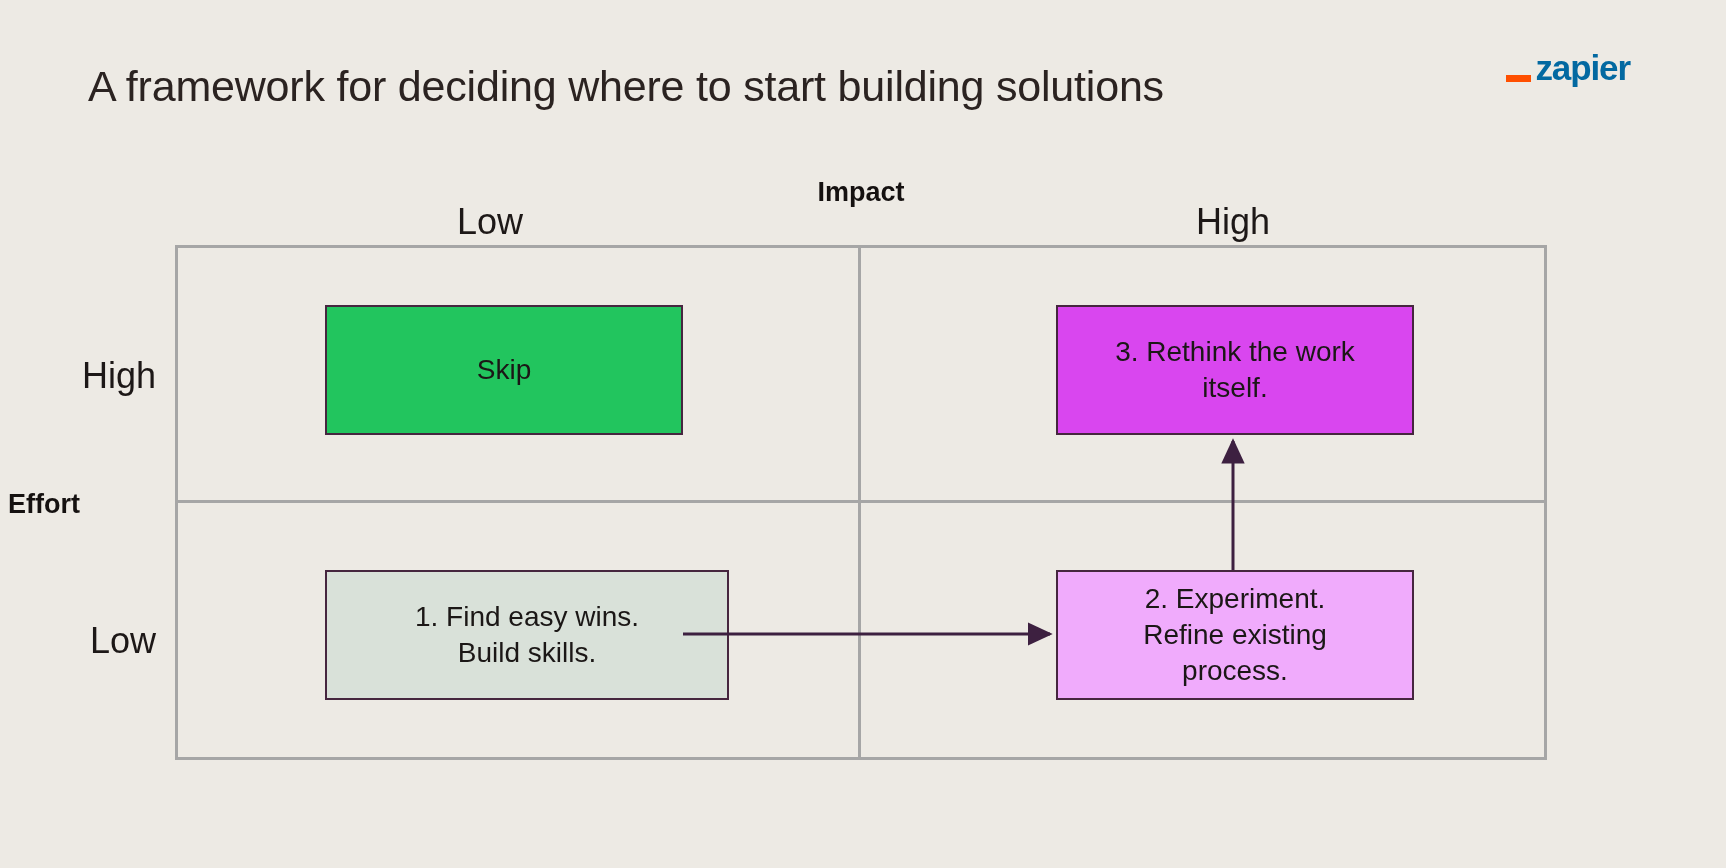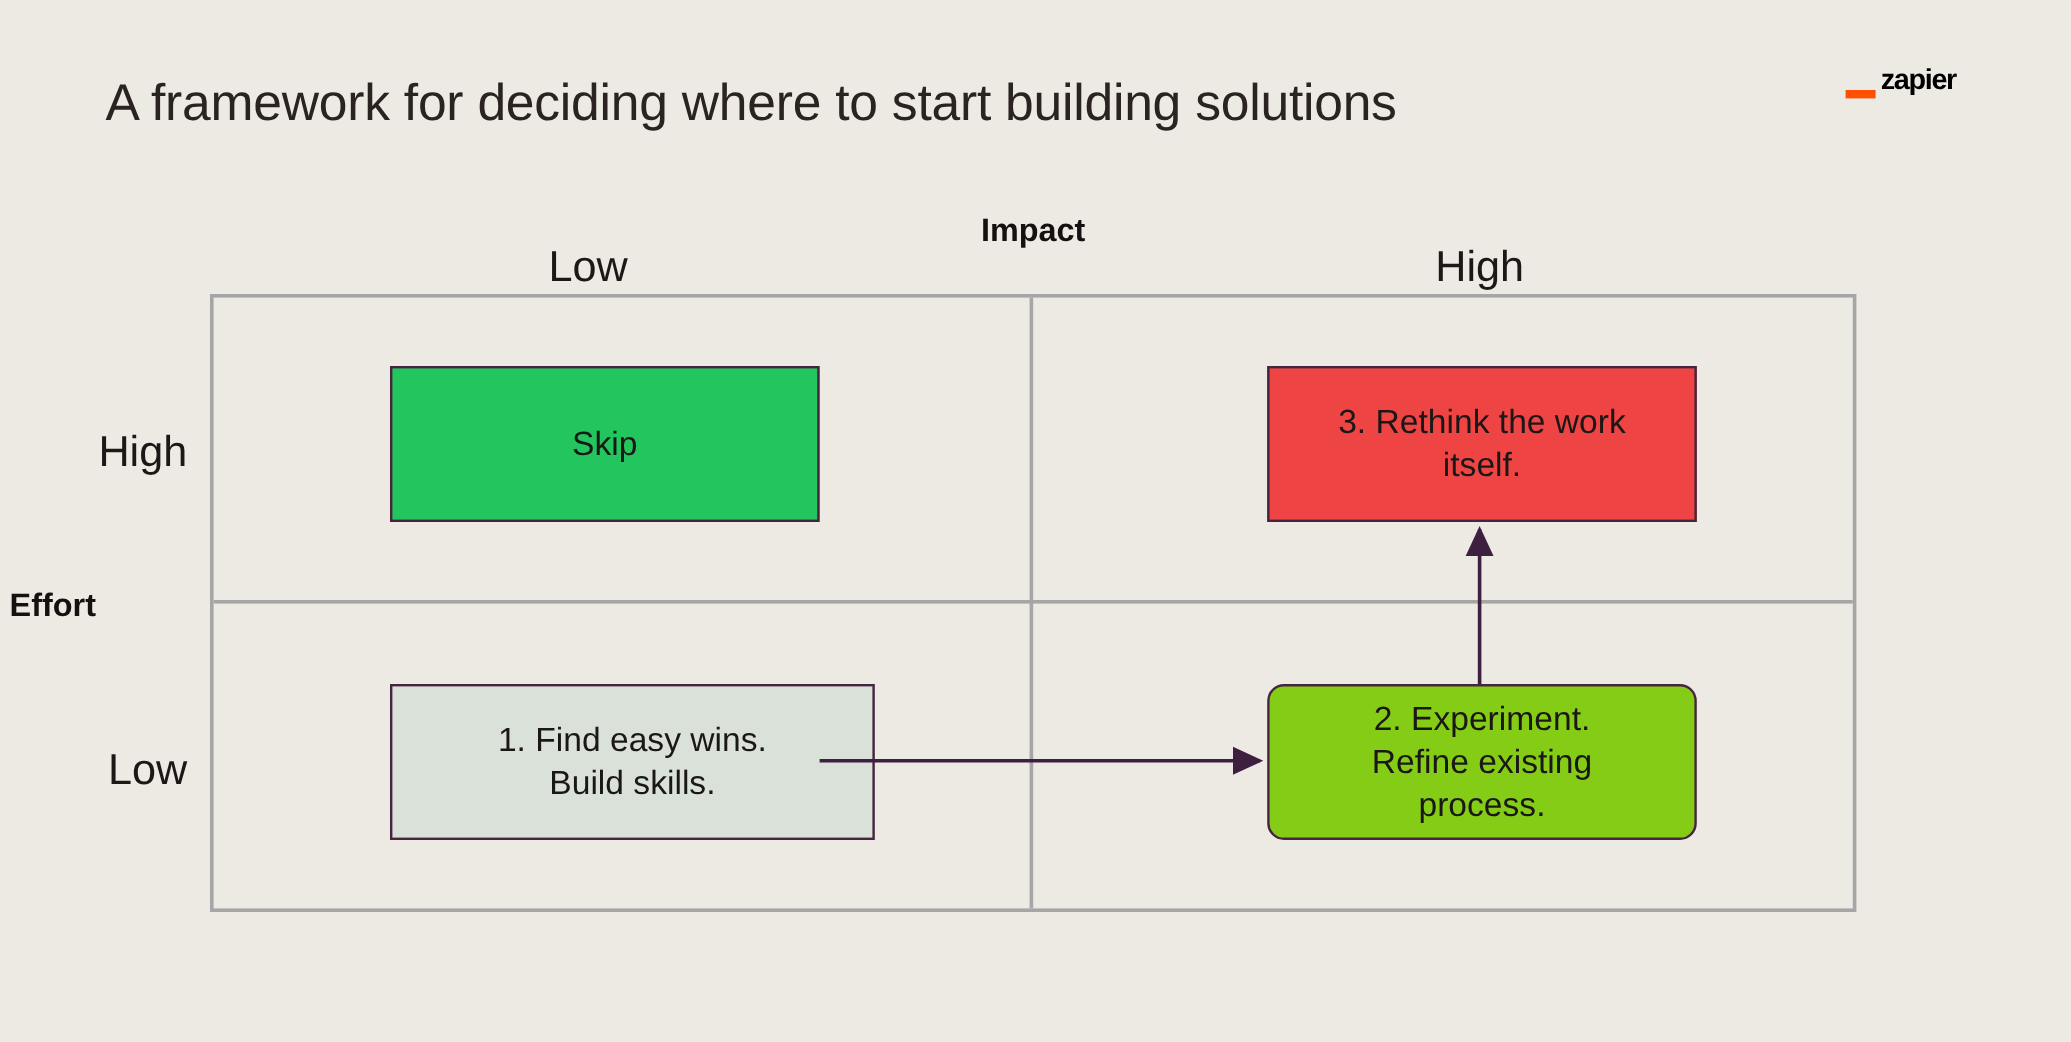--- a/index.html
+++ b/index.html
@@ -50,24 +50,24 @@
   }
   #brand-dash {
     width: 25px;
     height: 7px;
     background: #ff4f00;
     margin-right: 4px;
     align-self: flex-end;
     margin-bottom: 7px;
   }
   #brand-word {
-    font-size: 24px;
+    font-size: 35px;
     font-weight: 700;
     letter-spacing: -1.1px;
-    color: #000000;
+    color: #0369a1;
     line-height: 1;
   }
 
   
   #matrix {
     position: absolute;
     left: 175px;
     top: 245px;
     width: 1372px;
     height: 515px;
@@ -139,32 +139,31 @@
     white-space: pre-line;
   }
   #box-skip {
     left: 325px; top: 305px;
     width: 358px; height: 130px;
     background: #22c55e;
   }
   #box-rethink {
     left: 1056px; top: 305px;
     width: 358px; height: 130px;
-    background: #ef4444;
+    background: #d946ef;
   }
   #box-find-wins {
     left: 325px; top: 570px;
     width: 404px; height: 130px;
     background: #d9e1d9;
   }
   #box-experiment {
     left: 1056px; top: 570px;
     width: 358px; height: 130px;
-    background: #84cc16;
-    border-radius: 14px;
+    background: #f0abfc;
   }
 
   
   #arrow-layer {
     position: absolute;
     left: 0; top: 0;
     width: 1726px; height: 868px;
     pointer-events: none;
   }
 </style>

